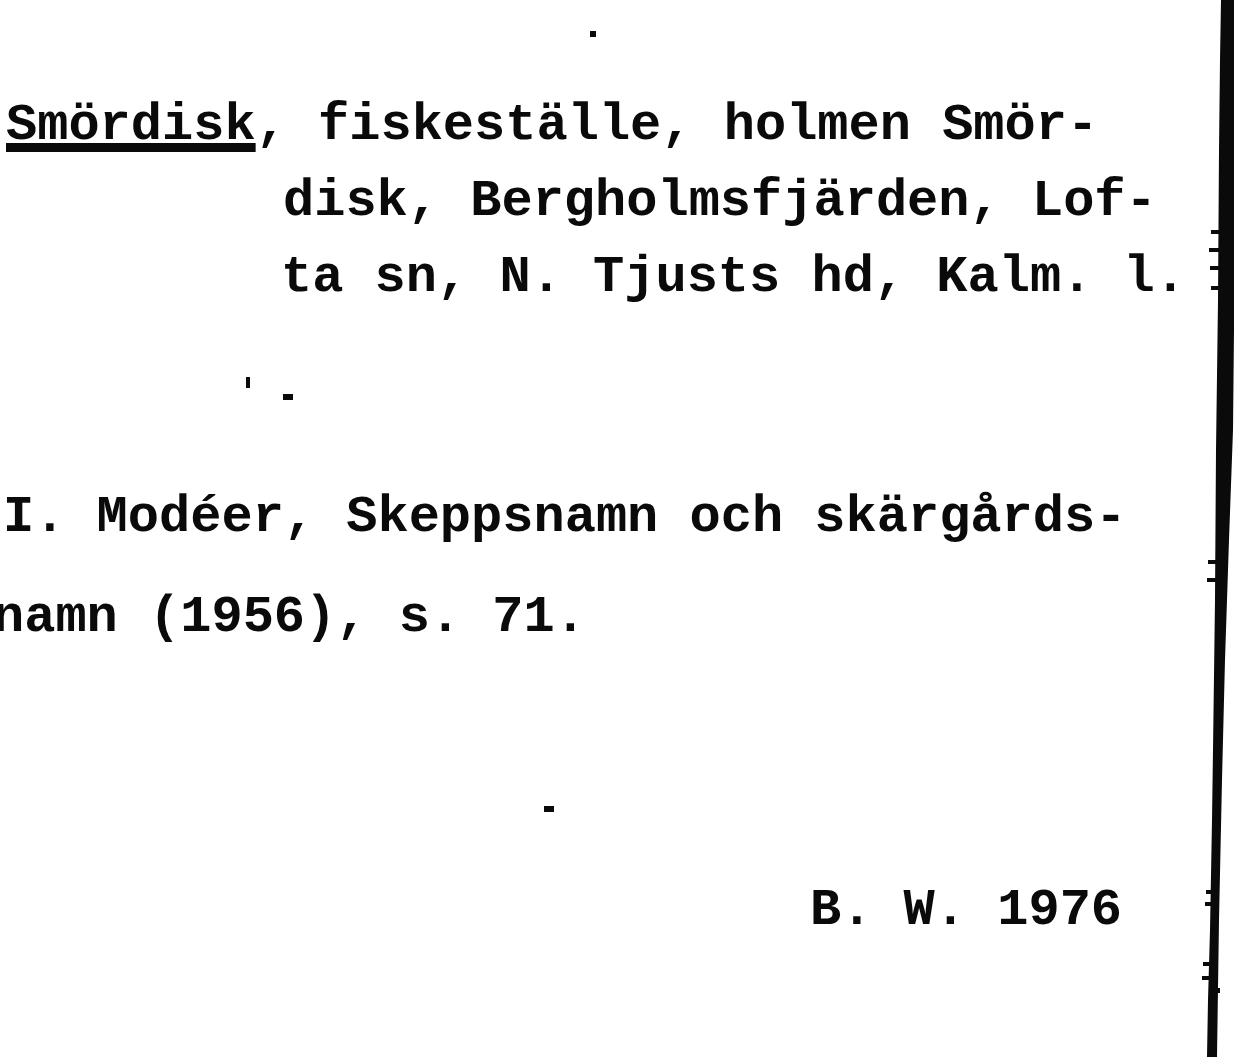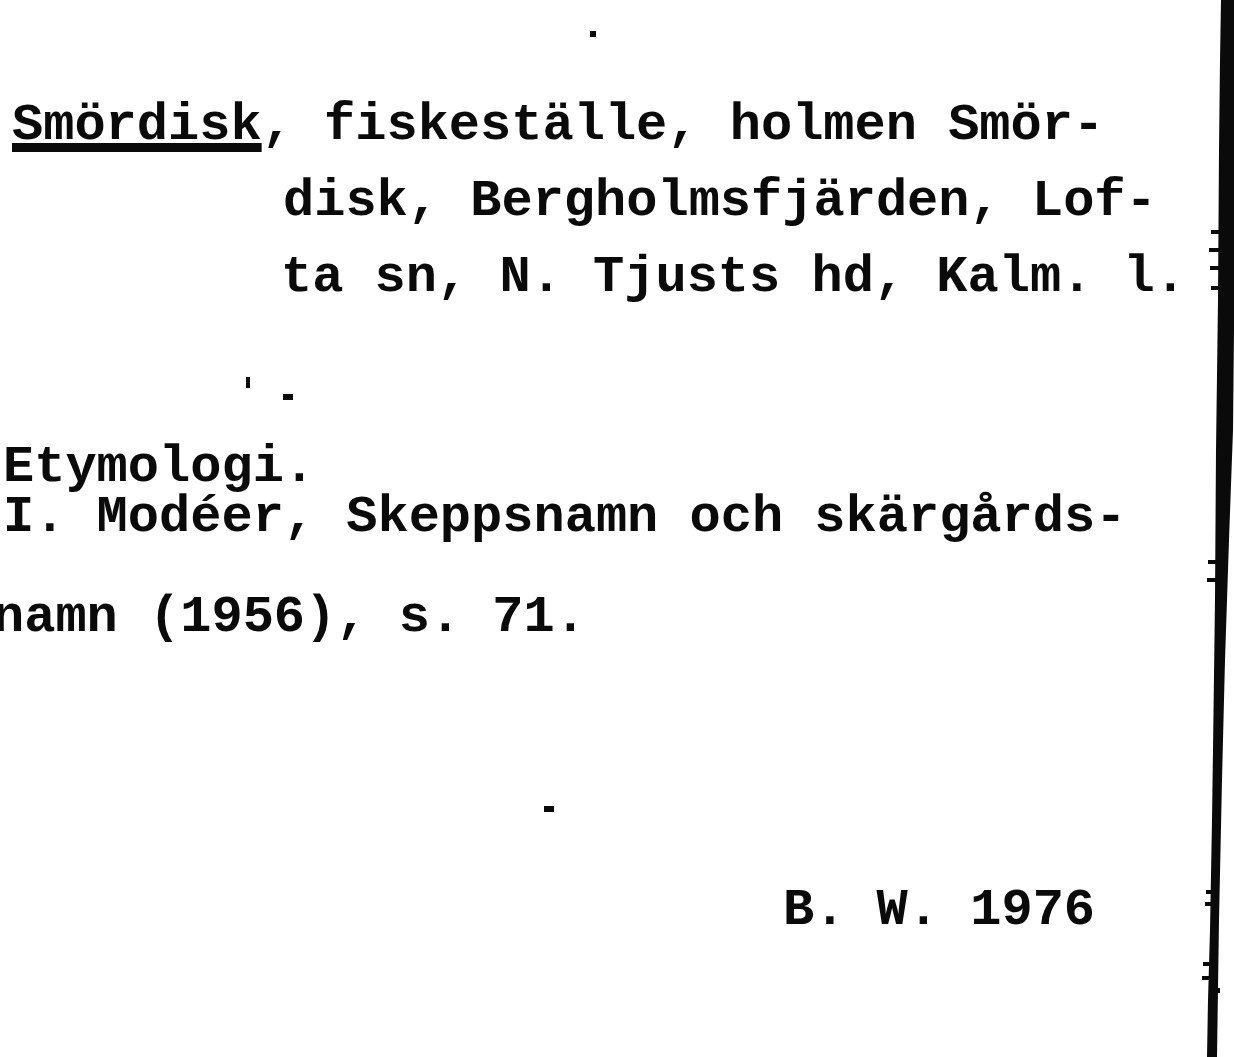--- a/index.html
+++ b/index.html
@@ -29,27 +29,27 @@
     letter-spacing: 0px;
     color: var(--ink, #0a0a0a);
     -webkit-font-smoothing: none;
   }
   .headword {
     text-decoration: underline;
     text-decoration-thickness: 9px;
     text-underline-offset: 4px;
   }
   
-  .l-entry1    { left: 12px;   top: 100px; }
+  .l-entry1    { left: 6px;   top: 100px; }
   .l-entry2    { left: 283px; top: 176px; }
   .l-entry3    { left: 281px; top: 252px; }
   .l-etym      { left: 3px;   top: 442px; }
   .l-ref1      { left: 3px;   top: 492px; }
   .l-ref2      { left: -7px;  top: 592px; }
-  .l-sig       { left: 783px; top: 885px; }
+  .l-sig       { left: 810px; top: 885px; }
   
   .speck {
     position: absolute;
     background: var(--ink, #0a0a0a);
   }
   .speck-1 { left: 590px; top: 31px;  width: 6px;  height: 6px; }
   .speck-2 { left: 246px; top: 377px; width: 4px;  height: 11px; }
   .speck-3 { left: 283px; top: 394px; width: 10px; height: 6px; }
   .speck-4 { left: 544px; top: 806px; width: 10px; height: 6px; }
   .speck-5 { left: 1216px; top: 988px; width: 4px; height: 5px; }
@@ -66,21 +66,20 @@
 <body>
 
 <div class="card">
 
   <div class="tline l-entry1"><span class="headword">Smördisk</span><span>, fiskeställe, holmen Smör-</span></div>
 
   <div class="tline l-entry2">disk, Bergholmsfjärden, Lof-</div>
 
   <div class="tline l-entry3">ta sn, N. Tjusts hd, Kalm. l.</div>
 
-  <div class="tline l-etym">Etymologi.</div>
 
   <div class="tline l-ref1">I. Modéer, Skeppsnamn och skärgårds-</div>
 
   <div class="tline l-ref2">namn (1956), s. 71.</div>
 
   <div class="tline l-sig">B. W. 1976</div>
 
   <div class="speck speck-1"></div>
   <div class="speck speck-2"></div>
   <div class="speck speck-3"></div>

